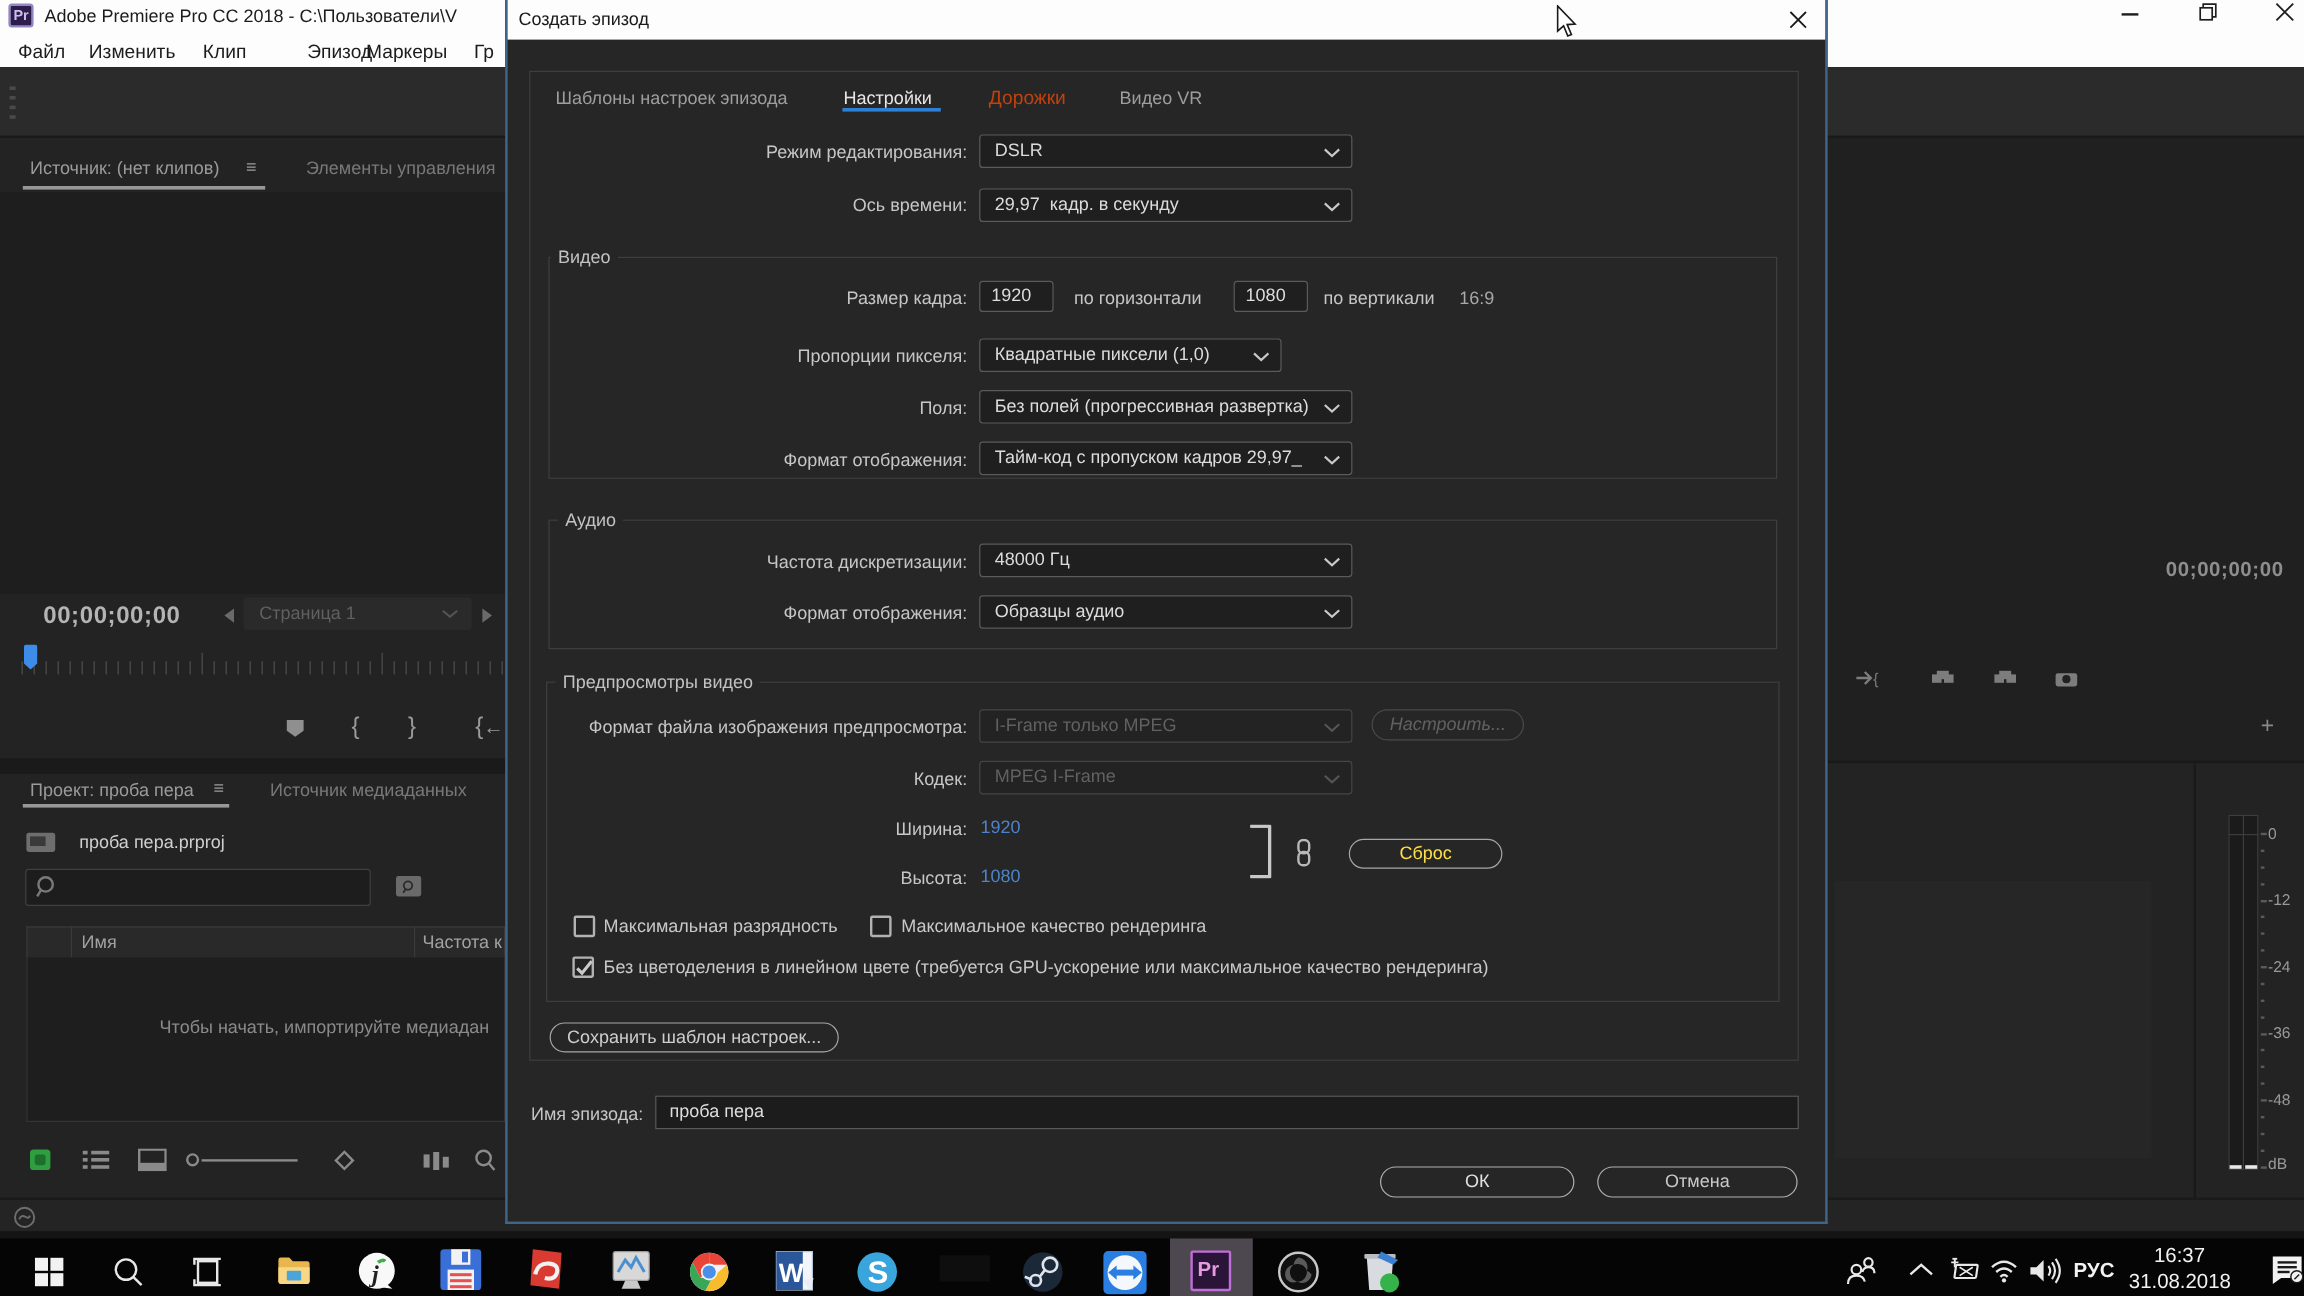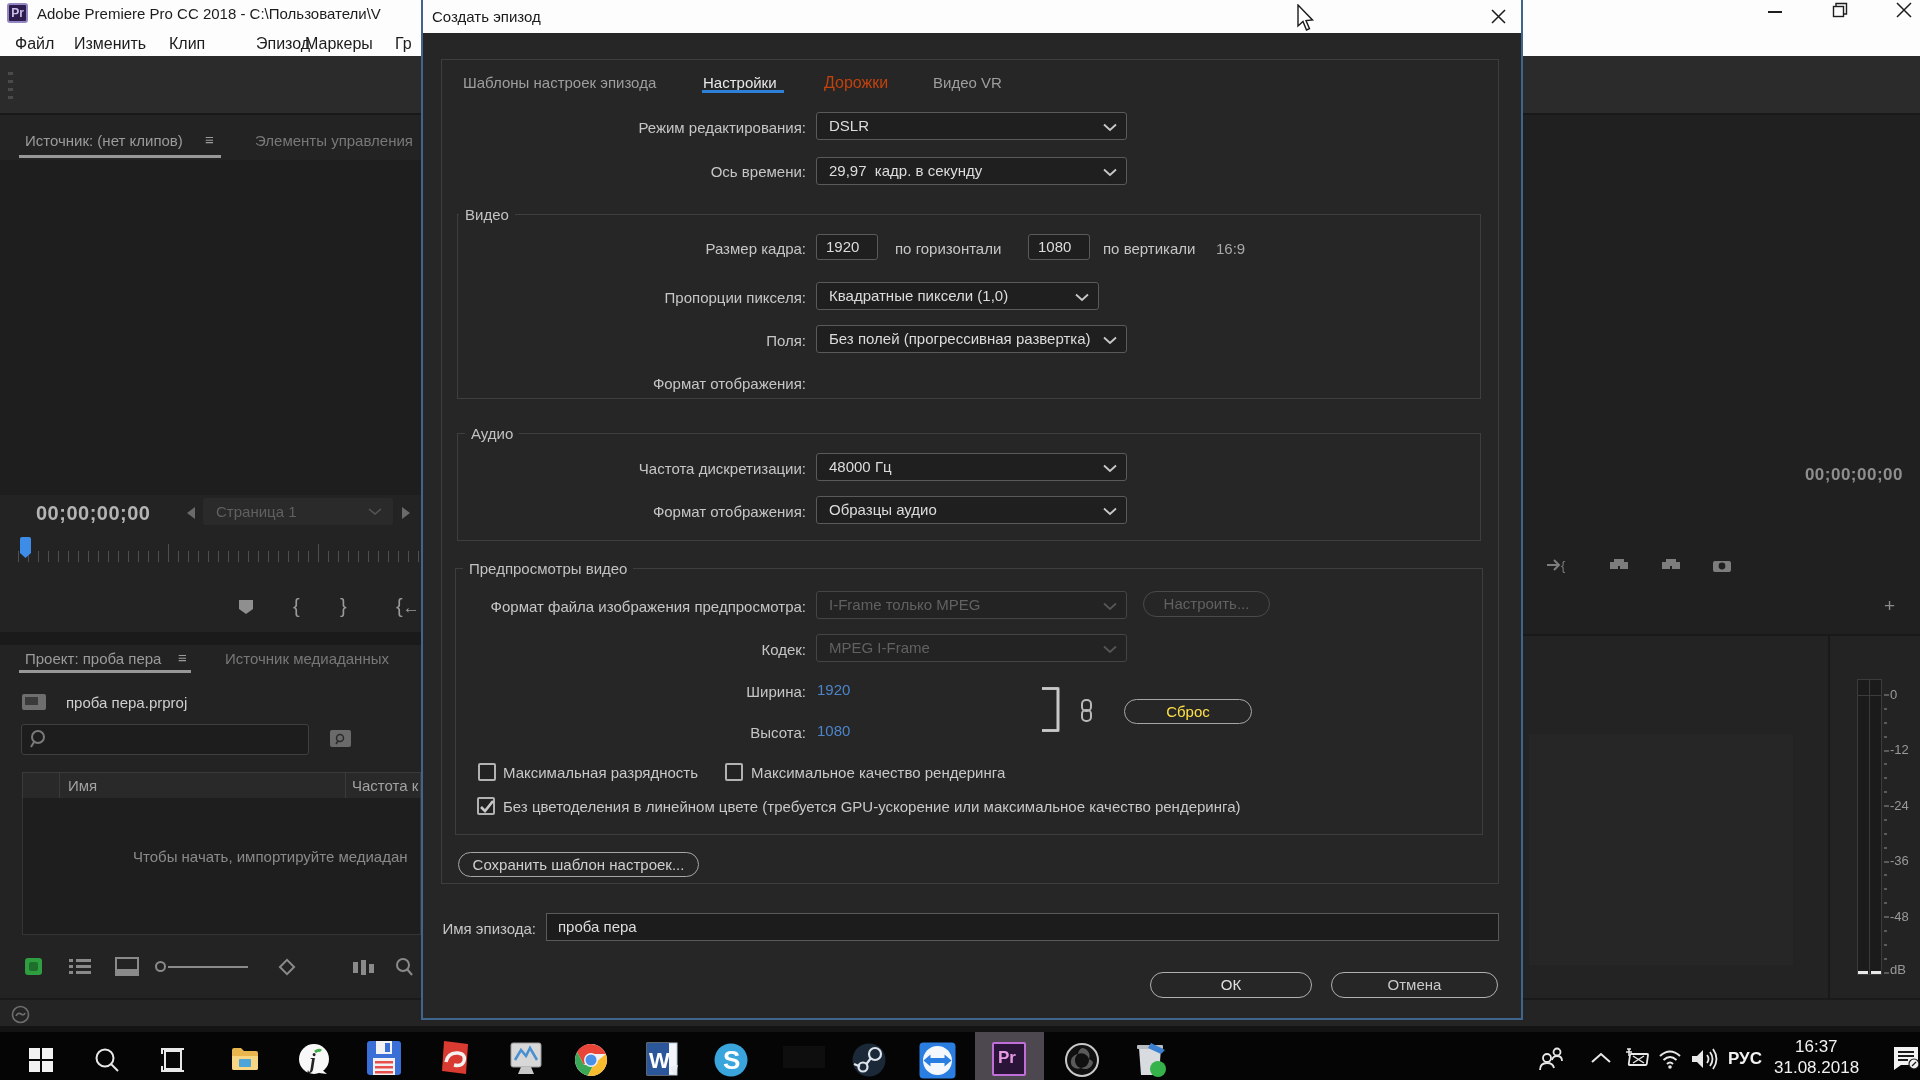--- a/index.html
+++ b/index.html
@@ -276,30 +276,33 @@
   <div class="legend" style="left:459px;top:206px;">Видео</div>
 
   <div class="lbl" style="right:1114px;top:240px;">Размер кадра:</div>
   <div class="numin" style="left:816px;top:234px;width:62px;">1920</div>
   <div class="abs t" style="left:895px;top:240px;color:#c6c6c6;font-size:15px;">по горизонтали</div>
   <div class="numin" style="left:1028px;top:234px;width:62px;">1080</div>
   <div class="abs t" style="left:1103px;top:240px;color:#c6c6c6;font-size:15px;">по вертикали</div>
   <div class="abs t" style="left:1216px;top:240px;color:#a8a8a8;font-size:15px;">16:9</div>
 
   <div class="lbl" style="right:1114px;top:289px;">Пропорции пикселя:</div>
-  <div class="dd" style="left:816px;top:282px;width:283px;">Квадратные пиксели (1,0)<svg class="chev" width="14" height="9">
+  <div class="dd" style="left:816px;top:282px;width:252px;">Квадратные пиксели (1,0)<svg class="chev" width="14" height="9">
         <path d="M1 1.5 L7 7 L13 1.5" fill="none" stroke="#c9c9c9" stroke-width="1.8"></path>
       </svg></div>
 
   <div class="lbl" style="right:1114px;top:332px;">Поля:</div>
   <div class="dd" style="left:816px;top:325px;width:311px;">Без полей (прогрессивная развертка)<svg class="chev" width="14" height="9">
         <path d="M1 1.5 L7 7 L13 1.5" fill="none" stroke="#c9c9c9" stroke-width="1.8"></path>
       </svg></div>
 
   <div class="lbl" style="right:1114px;top:375px;">Формат отображения:</div>
+  <div class="dd" style="left:816px;top:368px;width:311px;">Тайм-код с пропуском кадров 29,97_<svg class="chev" width="14" height="9">
+        <path d="M1 1.5 L7 7 L13 1.5" fill="none" stroke="#c9c9c9" stroke-width="1.8"></path>
+      </svg></div>
 
   <div class="fieldset" style="left:457px;top:433px;width:1024px;height:108px;"></div>
   <div class="legend" style="left:465px;top:425px;">Аудио</div>
 
   <div class="lbl" style="right:1114px;top:460px;">Частота дискретизации:</div>
   <div class="dd" style="left:816px;top:453px;width:311px;">48000 Гц<svg class="chev" width="14" height="9">
         <path d="M1 1.5 L7 7 L13 1.5" fill="none" stroke="#c9c9c9" stroke-width="1.8"></path>
       </svg></div>
 
   <div class="lbl" style="right:1114px;top:503px;">Формат отображения:</div>
@@ -307,21 +310,21 @@
         <path d="M1 1.5 L7 7 L13 1.5" fill="none" stroke="#c9c9c9" stroke-width="1.8"></path>
       </svg></div>
 
   <div class="fieldset" style="left:455px;top:568px;width:1028px;height:267px;"></div>
   <div class="legend" style="left:463px;top:560px;">Предпросмотры видео</div>
 
   <div class="lbl" style="right:1114px;top:598px;">Формат файла изображения предпросмотра:</div>
   <div class="dd dis" style="left:816px;top:591px;width:311px;">I-Frame только MPEG<svg class="chev" width="14" height="9">
         <path d="M1 1.5 L7 7 L13 1.5" fill="none" stroke="#555" stroke-width="1.8"></path>
       </svg></div>
-  <div class="pill dis" style="left:1143px;top:591px;width:127px;height:26px;line-height:24px;">Настроить...</div>
+  <div class="pill dis" style="left:1143px;top:591px;width:127px;height:26px;line-height:24px;font-style:italic;">Настроить...</div>
 
   <div class="lbl" style="right:1114px;top:641px;">Кодек:</div>
   <div class="dd dis" style="left:816px;top:634px;width:311px;">MPEG I-Frame<svg class="chev" width="14" height="9">
         <path d="M1 1.5 L7 7 L13 1.5" fill="none" stroke="#555" stroke-width="1.8"></path>
       </svg></div>
 
   <div class="lbl" style="right:1114px;top:683px;">Ширина:</div>
   <div class="abs t" style="left:817px;top:681px;color:#4d84c9;font-size:15px;">1920</div>
   <div class="lbl" style="right:1114px;top:724px;">Высота:</div>
   <div class="abs t" style="left:817px;top:722px;color:#4d84c9;font-size:15px;">1080</div>

